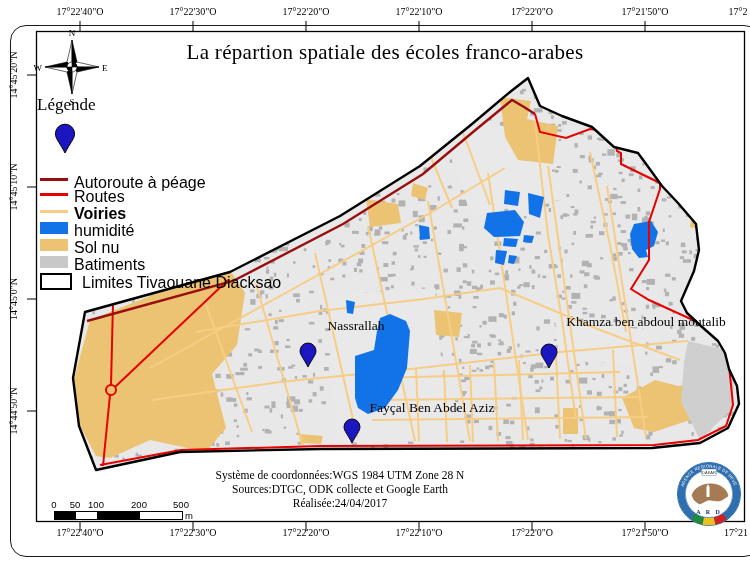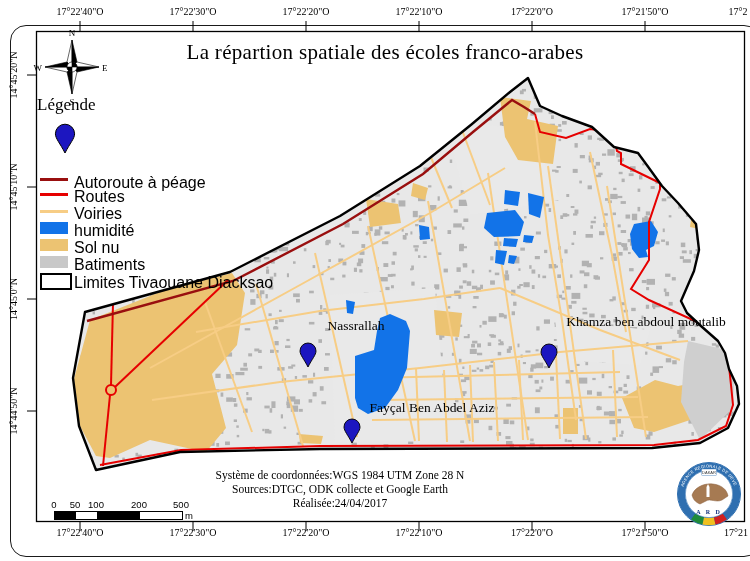--- a/index.html
+++ b/index.html
@@ -1667,37 +1667,37 @@
       <div class="legend-row" style="top: 178px;">
         <div class="legend-swatch" style="height: 3px; background: rgb(153, 15, 15);"></div>
         <div class="legend-label" style="top: -4.5px;">Autoroute à péage</div>
       </div>
       <div class="legend-row" style="top: 193px;">
         <div class="legend-swatch" style="height: 2.5px; background: rgb(230, 0, 0);"></div>
         <div class="legend-label" style="top: -4.75px;">Routes</div>
       </div>
       <div class="legend-row" style="top: 210px;">
         <div class="legend-swatch" style="height: 2.5px; background: rgb(247, 205, 133);"></div>
-        <div class="legend-label" style="top: -4.75px;">Voiries</div>
+        <div class="legend-label" style="top: -4.75px; font-weight: bold;">Voiries</div>
       </div>
       <div class="legend-row" style="top: 222px;">
         <div class="legend-swatch" style="height: 12px; background: rgb(18, 115, 232);"></div>
         <div class="legend-label" style="top: 0px;">humidité</div>
       </div>
       <div class="legend-row" style="top: 239px;">
         <div class="legend-swatch" style="height: 12px; background: rgb(236, 195, 114);"></div>
         <div class="legend-label" style="top: 0px;">Sol nu</div>
       </div>
       <div class="legend-row" style="top: 256px;">
         <div class="legend-swatch" style="height: 12px; background: rgb(200, 200, 200);"></div>
         <div class="legend-label" style="top: 0px;">Batiments</div>
       </div>
       <div class="legend-row" style="top: 273px;">
         <div class="legend-swatch" style="height: 13px; background: rgb(255, 255, 255); border: 2px solid rgb(0, 0, 0);"></div>
-        <div class="legend-label" style="top: 0.5px;">Limites Tivaouane Diacksao</div>
+        <div class="legend-label" style="top: 0.5px; margin-left: 8px;">Limites Tivaouane Diacksao</div>
       </div>
     </div>
 
   <div id="coords">
       <div class="coord coord-h" style="left: 45px; top: 6px;">17°22'40"O</div>
       <div class="coord coord-h" style="left: 158px; top: 6px;">17°22'30"O</div>
       <div class="coord coord-h" style="left: 271px; top: 6px;">17°22'20"O</div>
       <div class="coord coord-h" style="left: 384px; top: 6px;">17°22'10"O</div>
       <div class="coord coord-h" style="left: 497px; top: 6px;">17°22'0"O</div>
       <div class="coord coord-h" style="left: 610px; top: 6px;">17°21'50"O</div>

